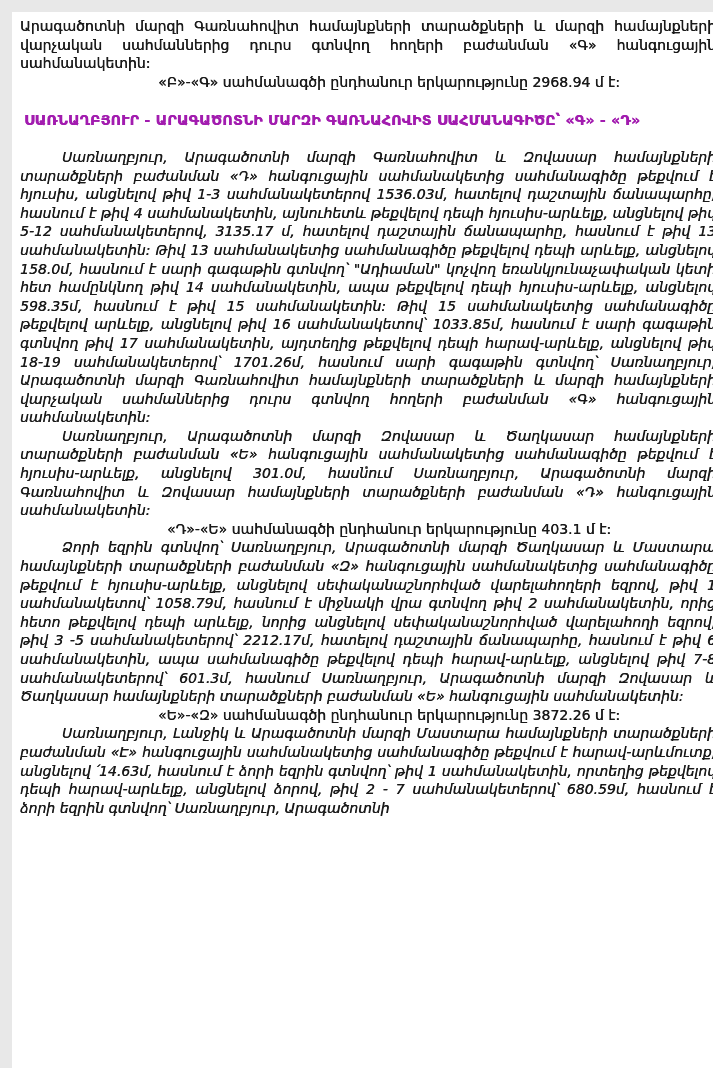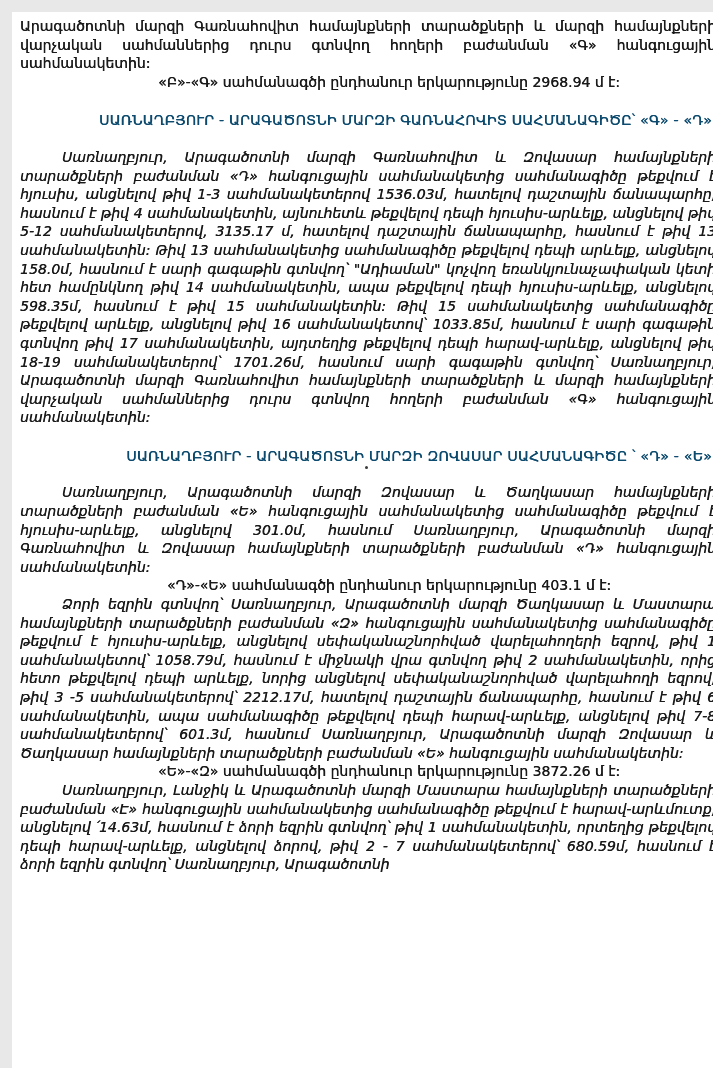--- a/index.html
+++ b/index.html
@@ -26,24 +26,24 @@
   p.body-par.indented { text-indent: 42px; font-style: italic; }
   p.length-line {
     margin: 0;
     text-align: center;
     text-indent: 42px;
   }
   h2.section-heading {
     margin: 20px 4px 18px 4px;
     font-size: 14.2px;
     line-height: 18.6px;
-    font-weight: normal;
-    text-align: right;
+    font-weight: bold;
+    text-align: left;
     letter-spacing: 0.2px;
-    color: #0c4a6e;
+    color: #a21caf;
   }
   .artifact-dot {
     position: absolute;
     left: 353px;
     top: 454px;
     width: 3px;
     height: 3px;
     border-radius: 50%;
     background: #3a3a3a;
   }
@@ -55,21 +55,20 @@
 
   <p class="body-par">Արագածոտնի մարզի Գառնահովիտ համայնքների տարածքների և մարզի համայնքների վարչական սահմաններից դուրս գտնվող հողերի բաժանման «Գ» հանգուցային սահմանակետին:</p>
 
   <p class="length-line">«Բ»-«Գ» սահմանագծի ընդհանուր երկարությունը 2968.94 մ է:</p>
 
   <h2 class="section-heading">ՍԱՌՆԱՂԲՅՈՒՐ - ԱՐԱԳԱԾՈՏՆԻ ՄԱՐԶԻ ԳԱՌՆԱՀՈՎԻՏ ՍԱՀՄԱՆԱԳԻԾԸ՝ «Գ» - «Դ»</h2>
 
   <p class="body-par indented">Սառնաղբյուր, Արագածոտնի մարզի Գառնահովիտ և Զովասար համայնքների տարածքների բաժանման «Դ» հանգուցային սահմանակետից սահմանագիծը թեքվում է հյուսիս, անցնելով թիվ 1-3 սահմանակետերով 1536.03մ, հատելով դաշտային ճանապարհը, հասնում է թիվ 4 սահմանակետին, այնուհետև թեքվելով դեպի հյուսիս-արևելք, անցնելով թիվ 5-12 սահմանակետերով, 3135.17 մ, հատելով դաշտային ճանապարհը, հասնում է թիվ 13 սահմանակետին: Թիվ 13 սահմանակետից սահմանագիծը թեքվելով դեպի արևելք, անցնելով 158.0մ, հասնում է սարի գագաթին գտնվող՝ "Ադիաման" կոչվող եռանկյունաչափական կետի հետ համընկնող թիվ 14 սահմանակետին, ապա թեքվելով դեպի հյուսիս-արևելք, անցնելով 598.35մ, հասնում է թիվ 15 սահմանակետին: Թիվ 15 սահմանակետից սահմանագիծը թեքվելով արևելք, անցնելով թիվ 16 սահմանակետով՝ 1033.85մ, հասնում է սարի գագաթին գտնվող թիվ 17 սահմանակետին, այդտեղից թեքվելով դեպի հարավ-արևելք, անցնելով թիվ 18-19 սահմանակետերով՝ 1701.26մ, հասնում սարի գագաթին գտնվող՝ Սառնաղբյուր, Արագածոտնի մարզի Գառնահովիտ համայնքների տարածքների և մարզի համայնքների վարչական սահմաններից դուրս գտնվող հողերի բաժանման «Գ» հանգուցային սահմանակետին:</p>
 
 
-  <h2 class="section-heading">ՍԱՌՆԱՂԲՅՈՒՐ - ԱՐԱԳԱԾՈՏՆԻ ՄԱՐԶԻ ԶՈՎԱՍԱՐ ՍԱՀՄԱՆԱԳԻԾԸ ՝ «Դ» - «Ե»</h2>
 
   <p class="body-par indented">Սառնաղբյուր, Արագածոտնի մարզի Զովասար և Ծաղկասար համայնքների տարածքների բաժանման «Ե» հանգուցային սահմանակետից սահմանագիծը թեքվում է հյուսիս-արևելք, անցնելով 301.0մ, հասնում Սառնաղբյուր, Արագածոտնի մարզի Գառնահովիտ և Զովասար համայնքների տարածքների բաժանման «Դ» հանգուցային սահմանակետին:</p>
 
   <p class="length-line">«Դ»-«Ե» սահմանագծի ընդհանուր երկարությունը 403.1 մ է:</p>
 
 
   <p class="body-par indented">Ձորի եզրին գտնվող՝ Սառնաղբյուր, Արագածոտնի մարզի Ծաղկասար և Մաստարա համայնքների տարածքների բաժանման «Զ» հանգուցային սահմանակետից սահմանագիծը թեքվում է հյուսիս-արևելք, անցնելով սեփականաշնորհված վարելահողերի եզրով, թիվ 1 սահմանակետով՝ 1058.79մ, հասնում է միջնակի վրա գտնվող թիվ 2 սահմանակետին, որից հետո թեքվելով դեպի արևելք, նորից անցնելով սեփականաշնորհված վարելահողի եզրով, թիվ 3 -5 սահմանակետերով՝ 2212.17մ, հատելով դաշտային ճանապարհը, հասնում է թիվ 6 սահմանակետին, ապա սահմանագիծը թեքվելով դեպի հարավ-արևելք, անցնելով թիվ 7-8 սահմանակետերով՝ 601.3մ, հասնում Սառնաղբյուր, Արագածոտնի մարզի Զովասար և Ծաղկասար համայնքների տարածքների բաժանման «Ե» հանգուցային սահմանակետին:</p>
 
   <p class="length-line">«Ե»-«Զ» սահմանագծի ընդհանուր երկարությունը 3872.26 մ է:</p>
 

